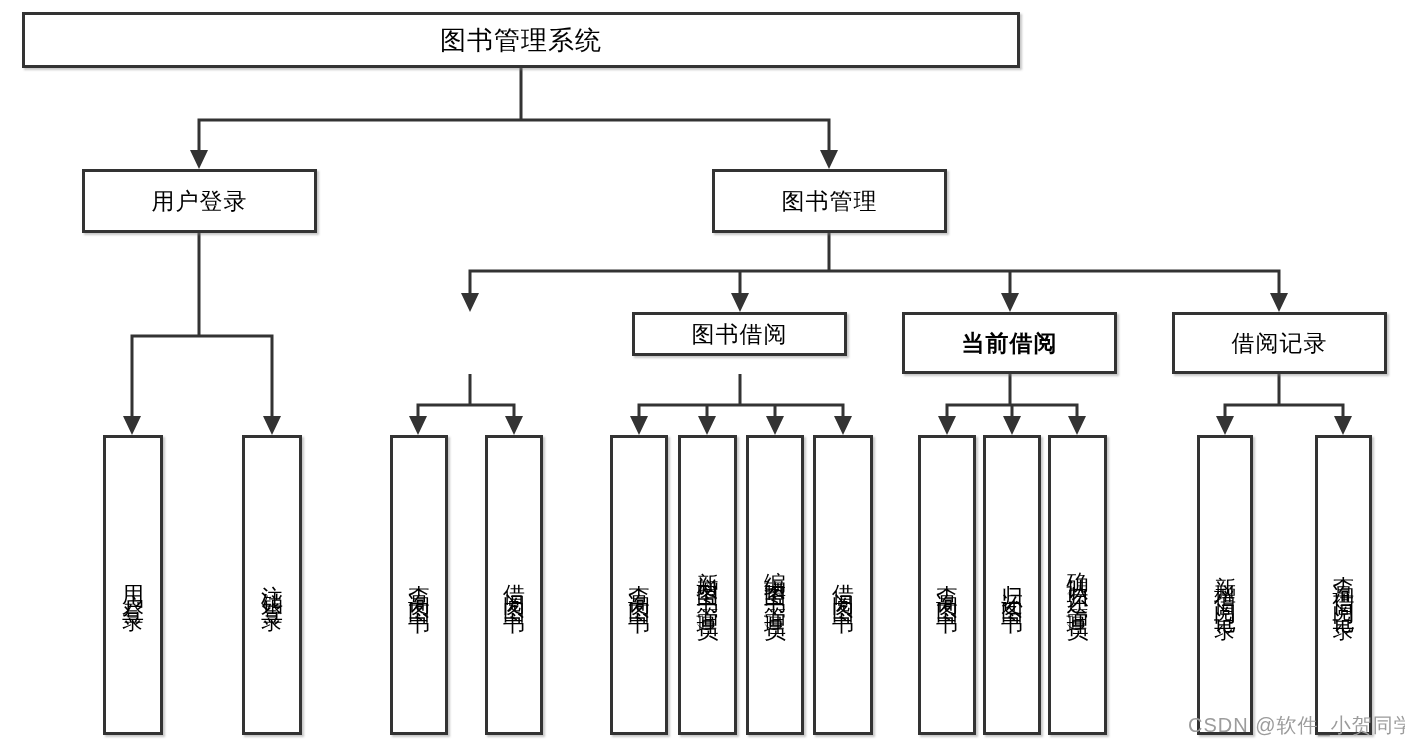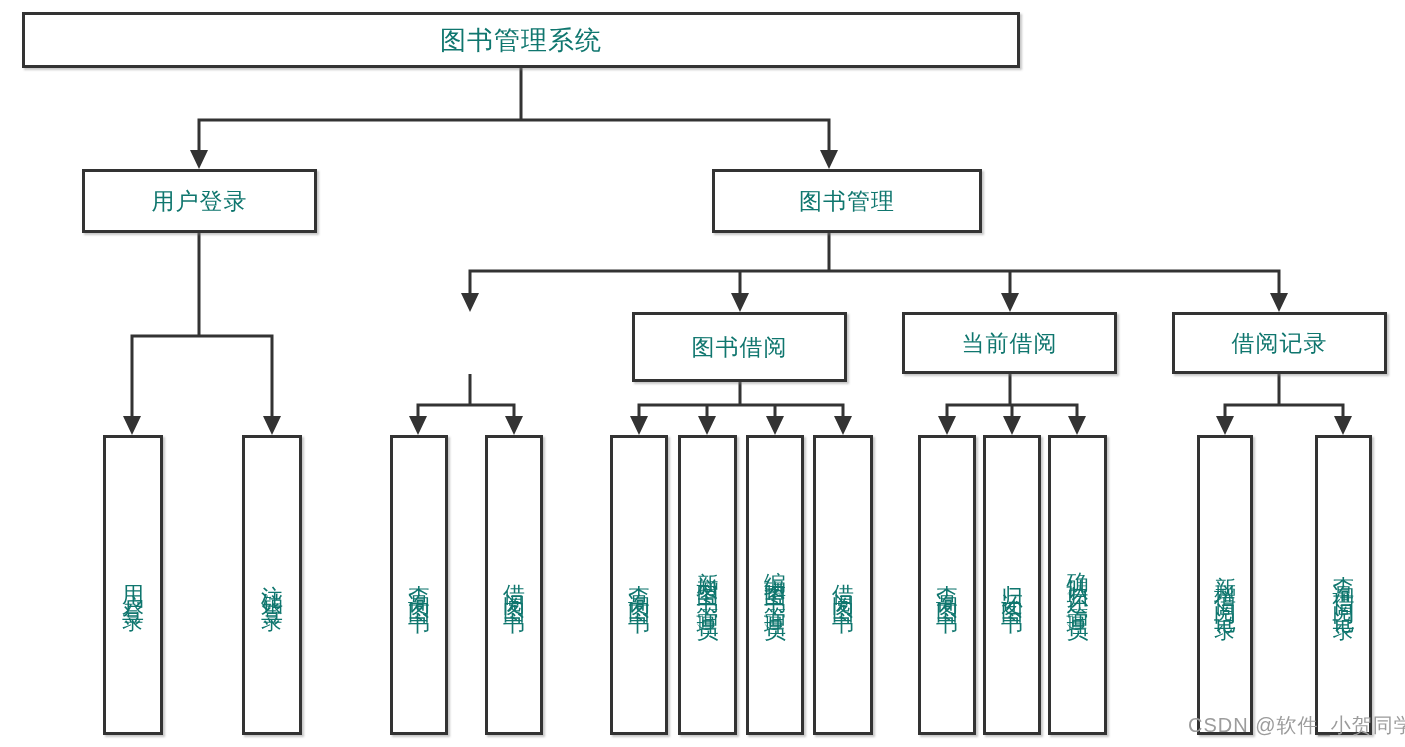--- a/index.html
+++ b/index.html
@@ -20,43 +20,43 @@
     left: 0;
     top: 0;
     width: 1405px;
     height: 747px;
   }
   .node {
     position: absolute;
     box-sizing: border-box;
     background: #ffffff;
     border: 3px solid #333333;
-    color: #0f766e;
+    color: #000000;
     display: flex;
     align-items: center;
     justify-content: center;
     text-align: center;
     box-shadow: 2px 2px 2px rgba(130,130,130,0.45);
   }
   .node.h { font-size: 23px; letter-spacing: 1px; }
   .node.v {
     writing-mode: vertical-rl;
     font-size: 22px;
     letter-spacing: 9px;
     line-height: 1;
   }
   
   #n-root          { left: 22px;   top: 12px;  width: 998px; height: 56px; font-size: 26px; }
   
   #n-user-login    { left: 82px;   top: 169px; width: 235px; height: 64px; }
-  #n-book-mgmt     { left: 712px;  top: 169px; width: 270px; height: 64px; }
+  #n-book-mgmt     { left: 712px;  top: 169px; width: 235px; height: 64px; }
   
   #n-new-rec       { left: 362px;  top: 312px; width: 215px; height: 62px; }
-  #n-book-borrow   { left: 632px;  top: 312px; width: 215px; height: 70px; }
-  #n-cur-borrow    { left: 902px;  top: 312px; width: 215px; height: 62px; }
+  #n-book-borrow   { left: 632px;  top: 312px; width: 215px; height: 44px; }
+  #n-cur-borrow    { left: 902px;  top: 312px; width: 215px; height: 62px; font-weight: bold; }
   #n-borrow-rec    { left: 1172px; top: 312px; width: 215px; height: 62px; }
   
   #n-leaf-login    { left: 103px;  top: 435px; width: 60px; height: 300px; }
   #n-leaf-logout   { left: 242px;  top: 435px; width: 60px; height: 300px; }
   #n-rec-query     { left: 390px;  top: 435px; width: 58px; height: 300px; }
   #n-rec-borrow    { left: 485px;  top: 435px; width: 58px; height: 300px; }
   #n-bb-query      { left: 610px;  top: 435px; width: 58px; height: 300px; }
   #n-bb-add        { left: 678px;  top: 435px; width: 59px; height: 300px; letter-spacing: 7px; }
   #n-bb-edit       { left: 746px;  top: 435px; width: 58px; height: 300px; letter-spacing: 7px; }
   #n-bb-borrow     { left: 813px;  top: 435px; width: 60px; height: 300px; }

